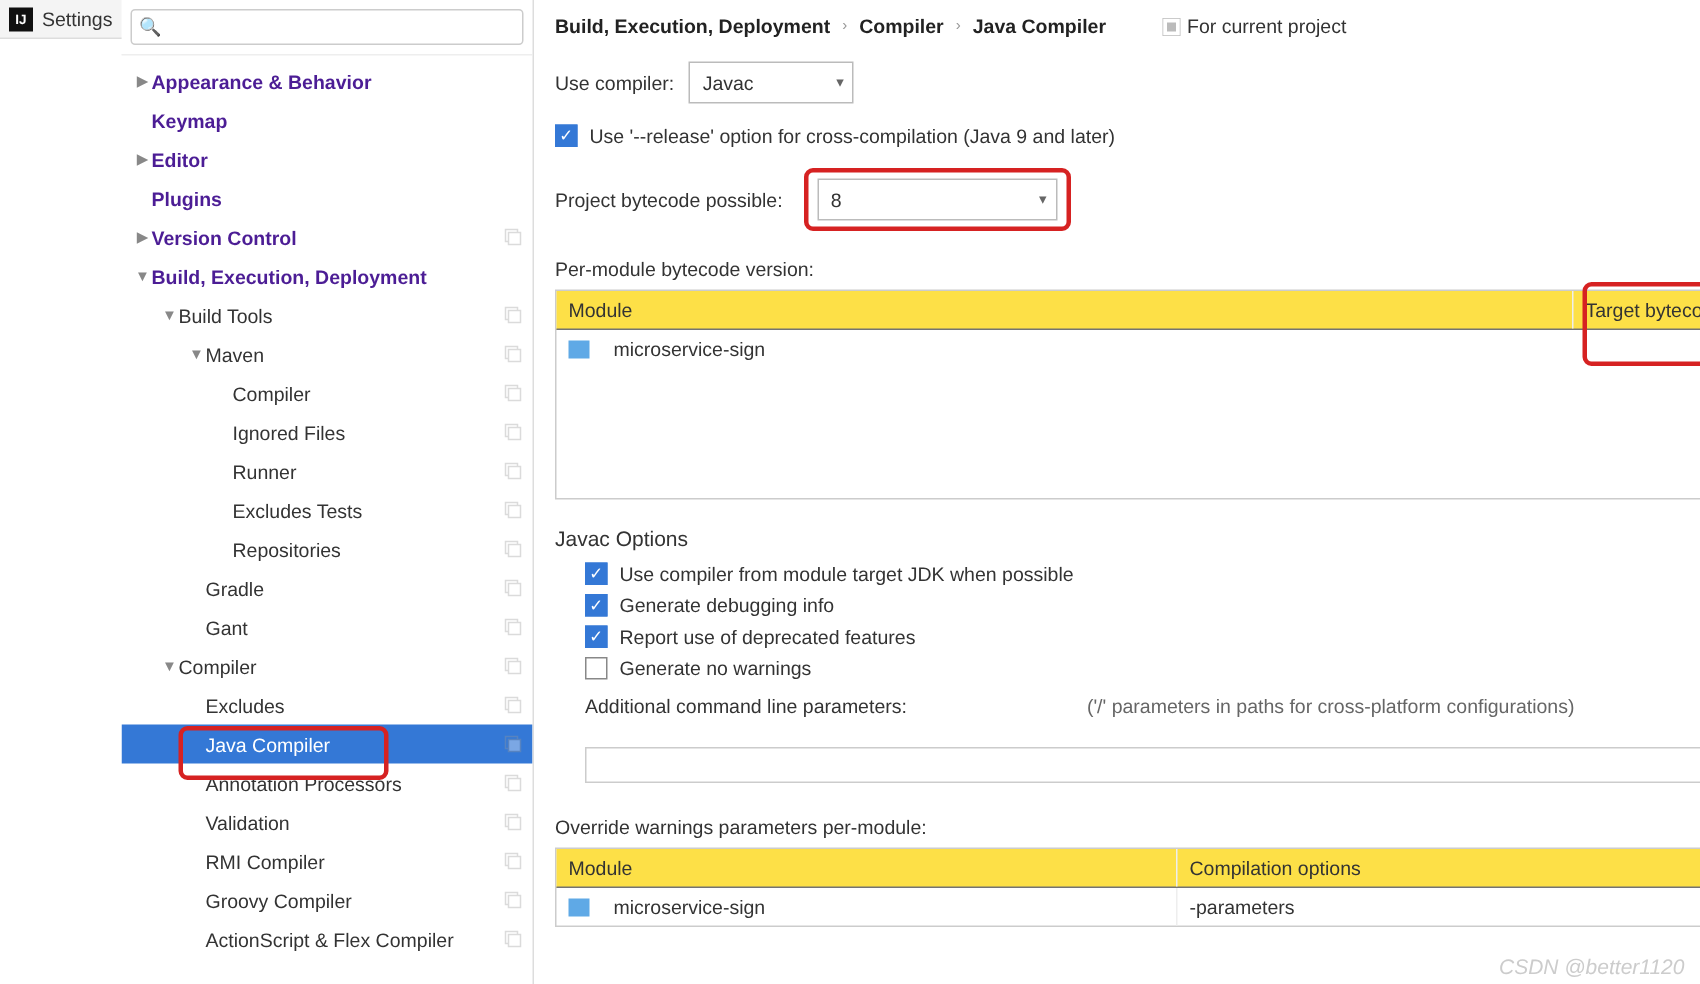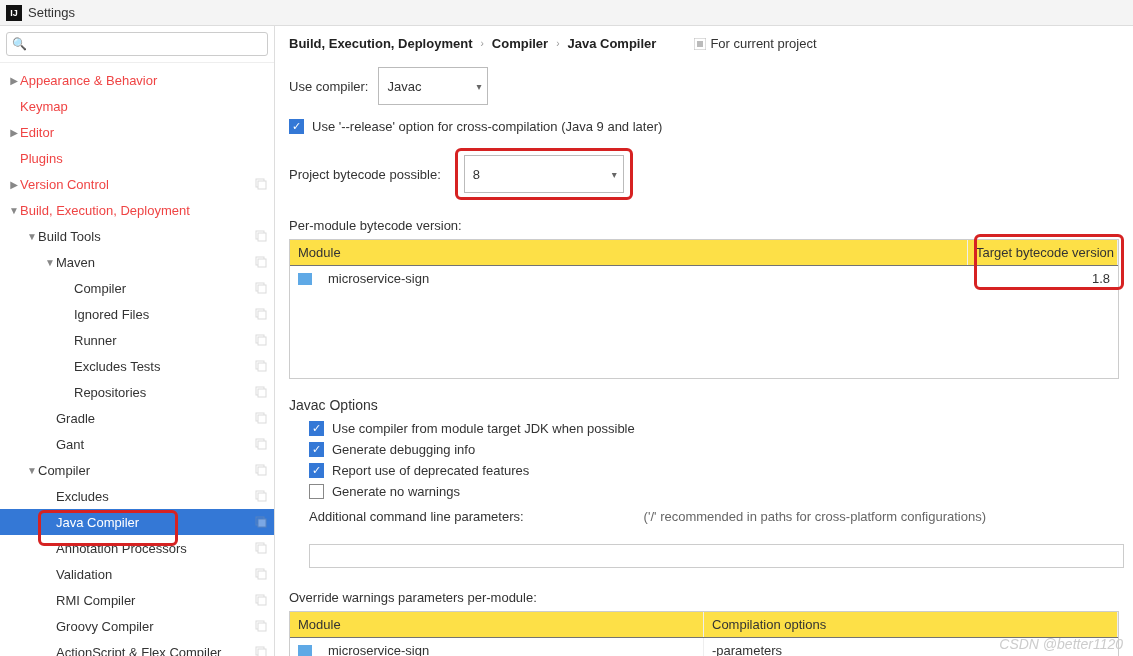--- a/index.html
+++ b/index.html
@@ -1,46 +1,46 @@
 <!DOCTYPE html>
 <html><head>
 <meta charset="utf-8">
 <style>
 * { box-sizing: border-box; margin: 0; padding: 0; font-family: "Segoe UI", Arial, sans-serif; font-size: 13px; color: #333; }
 body { background: #fff; width: 1133px; height: 656px; overflow: hidden; }
-.window { display: flex; flex-direction: column; height: 100%; }
+.window { display: flex; height: 100%; }
 .titlebar { display: flex; align-items: center; height: 26px; padding: 0 6px; border-bottom: 1px solid #ddd; background: #f4f4f4; }
 .titlebar .logo { width: 16px; height: 16px; background: #111; color: #fff; display:flex; align-items:center; justify-content:center; font-size:9px; font-weight:bold; margin-right: 6px; }
 .body { display: flex; flex: 1; overflow: hidden; }
 .sidebar { width: 275px; border-right: 1px solid #ddd; display: flex; flex-direction: column; }
 .search { padding: 6px; border-bottom: 1px solid #eee; }
 .search-input { width: 100%; height: 24px; padding: 0 6px 0 22px; border: 1px solid #ccc; border-radius: 3px; background: #fff; }
 .search-wrap { position: relative; }
 .search-wrap .mag { position: absolute; left: 6px; top: 5px; color: #888; font-size: 12px; }
 .tree { flex:1; overflow:auto; padding-top: 4px; }
 .tree-item { display:flex; align-items:center; height: 26px; padding-right: 6px; cursor: default; }
 .tree-item.selected { background: #3478d6; color: #fff; }
 .tree-item.selected span { color: #fff; }
 .tree-item .arrow { width: 12px; text-align:center; color: #888; font-size: 10px; }
 .tree-item .lbl { flex:1; }
-.tree-item.bold .lbl { font-weight: normal; color: #ef4444; }
+.tree-item.bold .lbl { font-weight: bold; color: #4c1d95; }
 .tree-item .copy-icon { width: 14px; height: 14px; opacity: 0.35; }
 .tree-item .copy-icon svg { width:14px; height:14px; }
 .indent0 { padding-left: 8px; }
 .indent1 { padding-left: 26px; }
 .indent2 { padding-left: 44px; }
 .indent3 { padding-left: 62px; }
 .main { flex:1; padding: 10px 0 0 14px; overflow:auto; }
 .breadcrumb { display:flex; align-items:center; gap: 8px; margin-bottom: 16px; }
 .breadcrumb .crumb { font-weight: bold; color: #222; }
 .breadcrumb .chev { color: #999; font-size: 10px; }
 .breadcrumb .badge { display:flex; align-items:center; gap:4px; color:#999; margin-left: 30px; font-weight:normal; }
 .row { display:flex; align-items:center; margin: 6px 0 14px; }
 .label { margin-right: 10px; color:#333; }
-.select { height: 38px; border: 1px solid #bbb; background:#fff; padding: 0 22px 0 8px; min-width: 110px; position:relative; display:inline-flex; align-items:center; }
+.select { height: 28px; border: 1px solid #bbb; background:#fff; padding: 0 22px 0 8px; min-width: 110px; position:relative; display:inline-flex; align-items:center; }
 .select::after { content:"▾"; position:absolute; right:6px; color:#666; font-size:10px; }
 .checkbox { display:flex; align-items:center; gap:8px; margin: 6px 0; }
 .check { width:15px; height:15px; border:1px solid #888; display:inline-flex; align-items:center; justify-content:center; font-size:11px; }
 .check.checked { background:#3478d6; border-color:#3478d6; color:#fff; }
 .highlight { border: 3px solid #d62222; border-radius: 6px; padding: 4px 6px; display:inline-flex; align-items:center; gap:10px; }
 .section-label { margin: 18px 0 6px; color:#333; }
 .table { border:1px solid #ccc; }
 .table-header { display:flex; background:#fde047; border-bottom:1px solid #737373; }
 .table-header .th { padding:5px 8px; border-right:1px solid #eee; color:#333; }
 .table-row { display:flex; }
@@ -314,21 +314,21 @@
         <div class="checkbox">
           <span class="check checked">✓</span>
           <span>Report use of deprecated features</span>
         </div>
         <div class="checkbox">
           <span class="check"></span>
           <span>Generate no warnings</span>
         </div>
         <div class="row" style="margin-top:10px;">
           <span class="label">Additional command line parameters:</span>
-          <span class="hint">('/' recommended in paths for cross-platform configurations)</span>
+          <span class="hint">('/' parameters in paths for cross-platform configurations)</span>
         </div>
         <input class="textfield" style="">
       </div>
 
       <div class="section-label" style="margin-top:22px;">Override warnings parameters per-module:</div>
       <div class="table table2">
         <div class="table-header">
           <div class="th col1">Module</div>
           <div class="th col2">Compilation options</div>
         </div>

